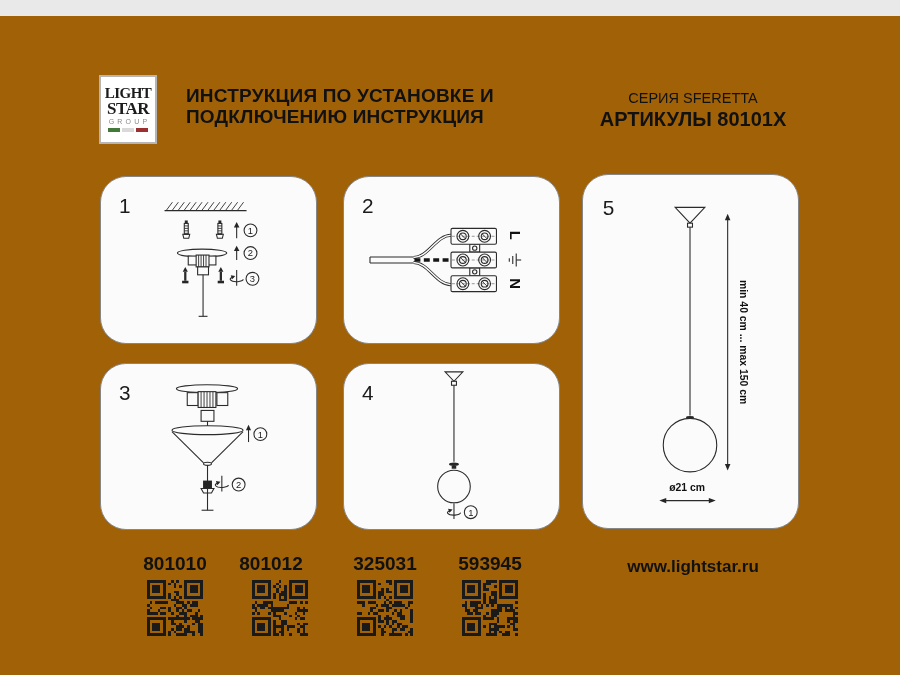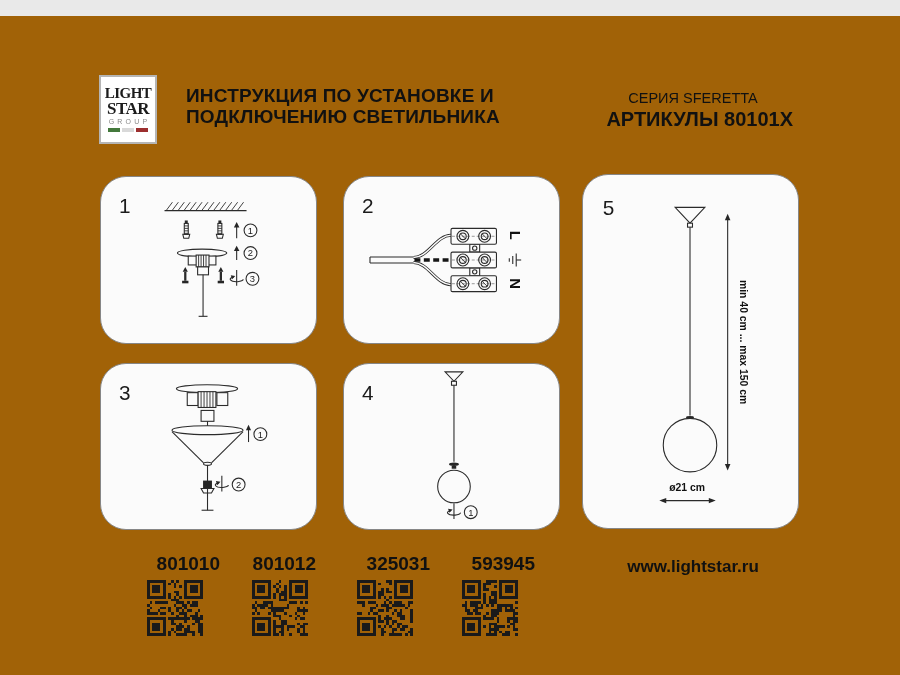--- a/index.html
+++ b/index.html
@@ -36,21 +36,21 @@
     position:absolute; left:186px; top:70px; width:310px;
     font-size:19px; font-weight:bold; line-height:1.1; letter-spacing:0.2px;
     color:#111;
   }
   .title div { white-space:nowrap; }
   .series-line {
     position:absolute; left:593px; top:74px; width:200px; text-align:center;
     font-size:14.5px; font-weight:normal; color:#111;
   }
   .articles-heading {
-    position:absolute; left:593px; top:92px; width:200px; text-align:right;
+    position:absolute; left:593px; top:92px; width:200px; text-align:center;
     font-size:20px; font-weight:bold; color:#111;
   }
 
   
   .panel {
     position:absolute; border:1.4px solid #868686; border-radius:26px;
     box-sizing:border-box; background:#fbfbfb;
   }
   #p1 { left:100px; top:160px; width:217px; height:168px; }
   #p2 { left:343px; top:160px; width:217px; height:168px; }
@@ -69,21 +69,21 @@
   text.pn   { font-size:21px; fill:#1b1b1b; font-weight:400; }
   text.step { font-size:9.5px; fill:#1b1b1b; text-anchor:middle; font-weight:400; }
   text.wlabel { font-size:15px; fill:#111; font-weight:bold; text-anchor:middle; }
   text.dim  { font-size:10.5px; fill:#111; font-weight:bold; text-anchor:middle; }
   .wire-outer { stroke:#2b2b2b; stroke-width:3; fill:none; }
   .wire-inner { stroke:#fbfbfb; stroke-width:1.5; fill:none; }
   .dash-wire  { stroke:#161616; stroke-width:3.4; stroke-dasharray:6 3.5; fill:none; }
 
   
   .article-code {
-    position:absolute; top:537px; width:90px; text-align:right;
+    position:absolute; top:537px; width:90px; text-align:center;
     font-size:19px; font-weight:bold; color:#111;
   }
   .qr { position:absolute; top:564px; width:56px; height:56px; }
   .website {
     position:absolute; left:593px; top:541px; width:200px; text-align:center;
     font-size:17px; font-weight:bold; color:#111;
   }
 </style>
 </head>
 <body>
@@ -106,21 +106,21 @@
     <div class="logo-word3">GROUP</div>
     <div class="logo-flag">
       <span class="flag-green"></span>
         <span class="flag-white"></span>
         <span class="flag-red"></span>
     </div>
   </div>
 
   <div class="title">
     <div>ИНСТРУКЦИЯ ПО УСТАНОВКЕ И</div>
-    <div>ПОДКЛЮЧЕНИЮ СВЕТИЛЬНИКА</div>
+    <div>ПОДКЛЮЧЕНИЮ ИНСТРУКЦИЯ</div>
   </div>
 
   <div class="series-line">СЕРИЯ SFERETTA</div>
   <div class="articles-heading">АРТИКУЛЫ 80101X</div>
 
   <div class="panel" id="p1">
     <svg viewBox="0 0 217 168">
       <text class="pn" x="18" y="36">1</text>
       <g>
         <line x1="64" y1="34" x2="147" y2="34" class="s"></line>

